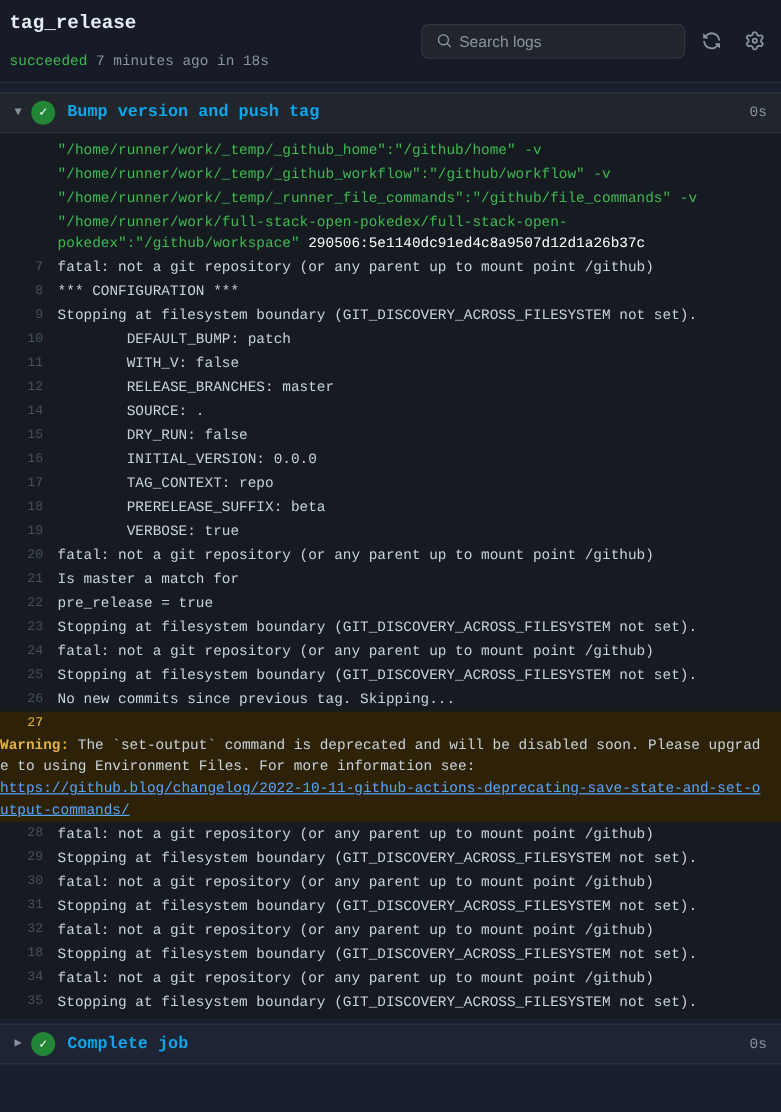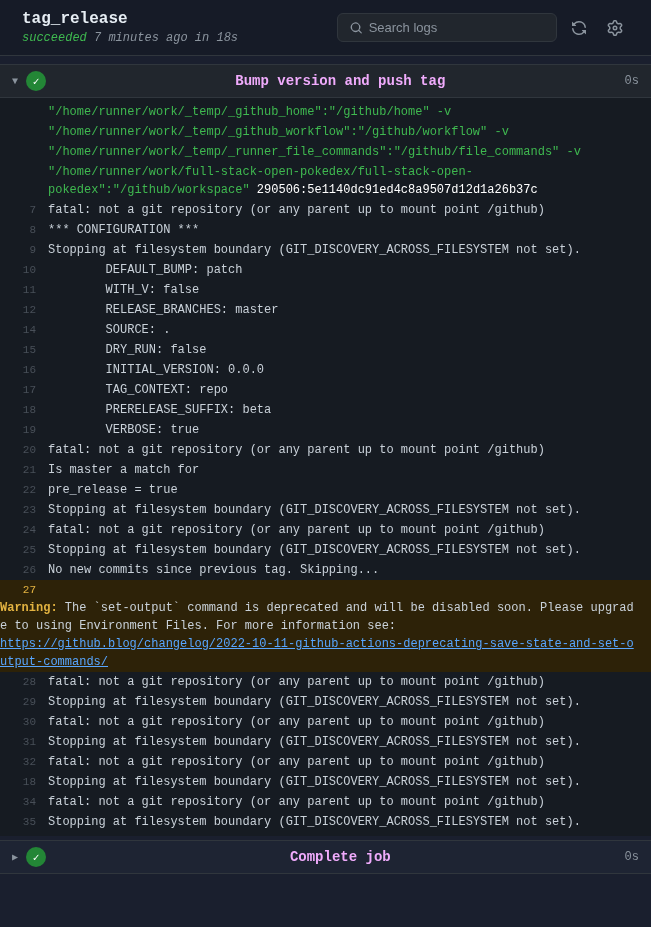--- a/index.html
+++ b/index.html
@@ -8,36 +8,35 @@
       color: #c9d1d9;
       font-family: 'Consolas', 'Monaco', 'Courier New', monospace;
       font-size: 12px;
       width: 651px;
       min-height: 927px;
     }
 
     
     .header {
       background: #161b27;
-      padding: 10px 22px;
+      padding: 10px 8px;
       display: flex;
       align-items: center;
       justify-content: space-between;
       border-bottom: 1px solid #30363d;
     }
     .header-left .job-name {
       font-size: 16px;
       font-weight: 600;
       color: #e6edf3;
     }
     .header-left .job-status {
       font-size: 12px;
       color: #8b949e;
-      margin-top: 3px;
-      font-style: italic;
+      margin-top: 16px;
     }
     .header-left .job-status .succeeded {
       color: #3fb950;
     }
     .header-right {
       display: flex;
       align-items: center;
       gap: 8px;
     }
     .search-box {
@@ -106,22 +105,21 @@
       justify-content: center;
       color: white;
       font-size: 11px;
       margin-right: 10px;
       flex-shrink: 0;
     }
     .section-title {
       flex: 1;
       font-size: 14px;
       font-weight: 600;
-      color: #f0abfc;
-      text-align: center;
+      color: #0ea5e9;
     }
     .section-time {
       color: #8b949e;
       font-size: 12px;
     }
 
     
     .log-content {
       background: #161b22;
       padding: 4px 0;

